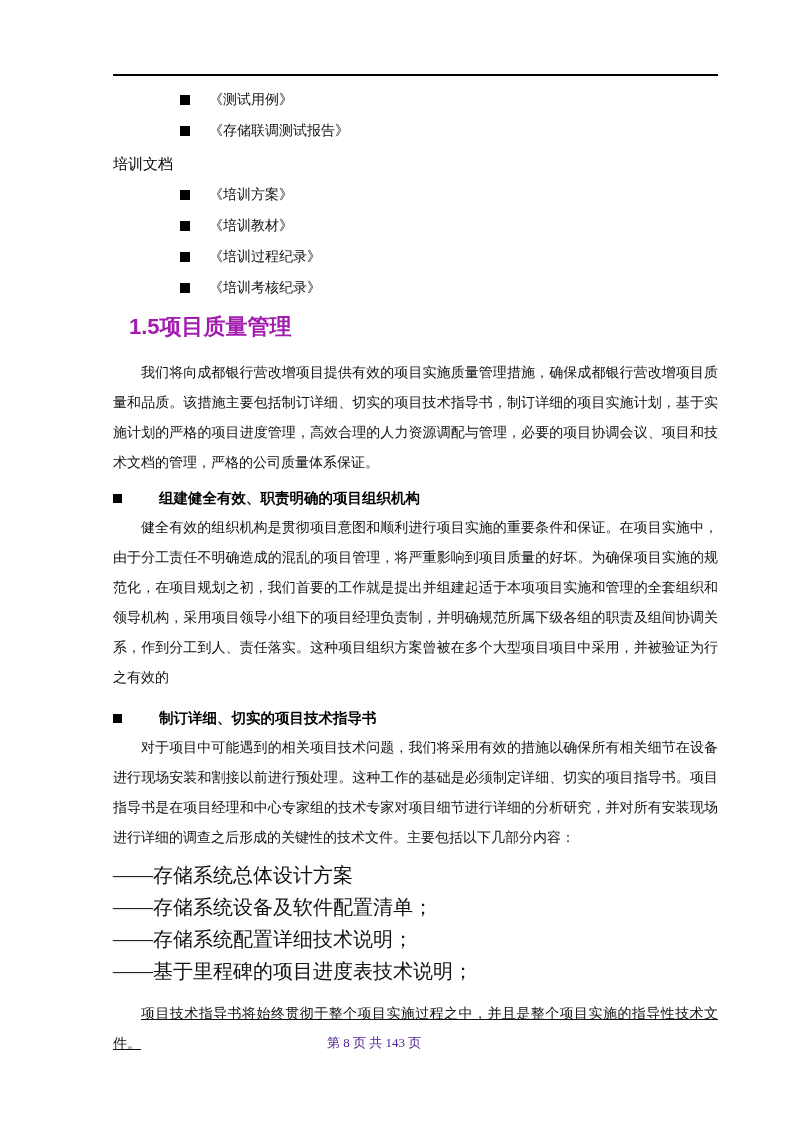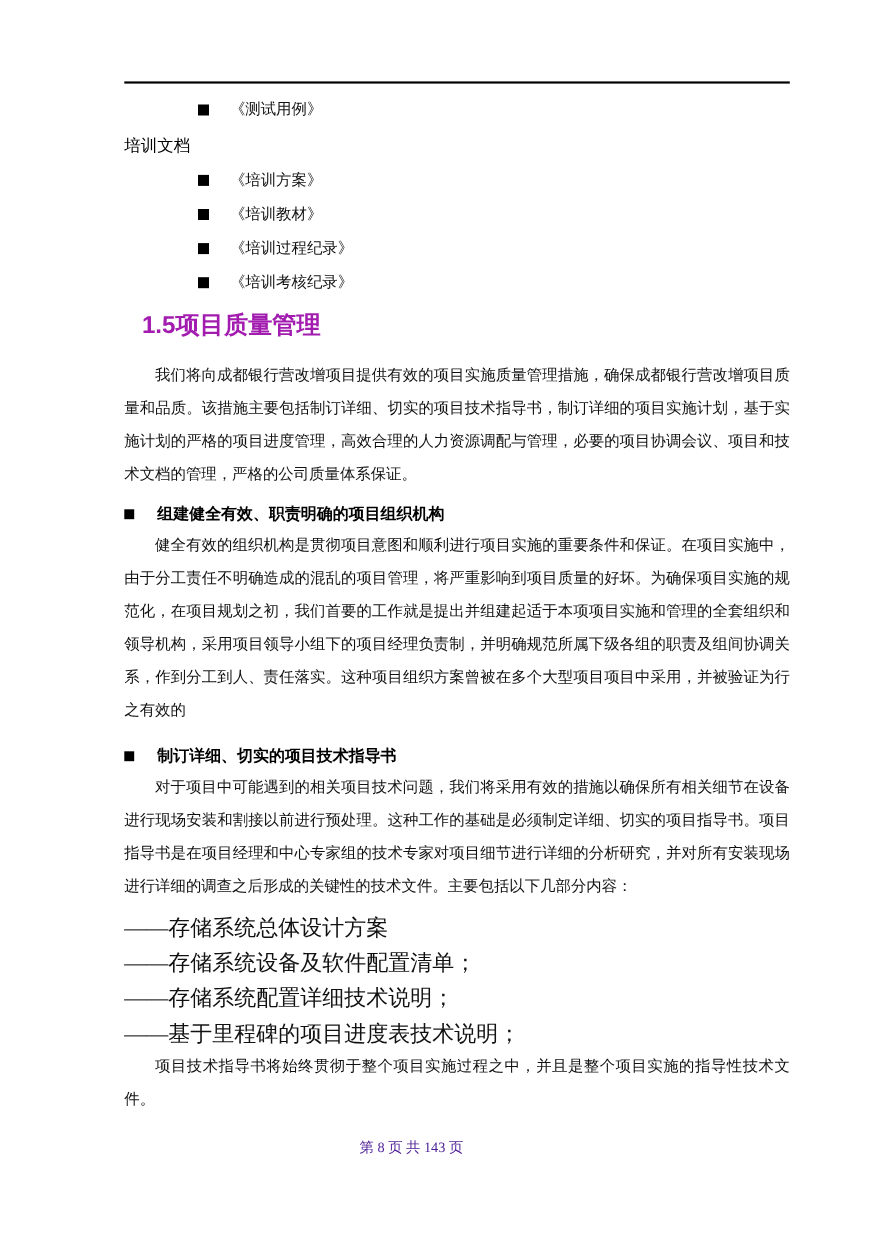--- a/index.html
+++ b/index.html
@@ -78,31 +78,32 @@
   }
   p.intro { margin-top: 17px; }
   .sub-heading {
     display: flex;
     align-items: center;
     height: 30px;
     font-family: "Liberation Sans", sans-serif;
     font-size: 14.5px;
     font-weight: bold;
     color: #000000;
+    gap: 16px;
   }
   .sub-heading.first { margin-top: 5px; }
   .sub-heading.second { margin-top: 10px; }
   .dash-list { margin-top: 6px; }
   .dash-item {
     height: 32px;
     line-height: 32px;
     font-size: 20px;
     color: #111111;
   }
-  p.closing { margin-top: 0; }
+  p.closing { margin-top: 12px; text-decoration: underline; }
   .footer {
     position: absolute;
     top: 1034px;
     left: 0;
     width: 100%;
     text-align: center;
     font-size: 13px;
     color: #4c1d95;
   }
 </style>
@@ -110,20 +111,24 @@
 <body>
 
 <div class="page">
   <div class="header-rule"></div>
 
   <div class="content">
 
     <div class="bullet-row">
       <span class="sq"></span>
       <span>《测试用例》</span>
+    </div>
+    <div class="bullet-row">
+      <span class="sq"></span>
+      <span>《存储联调测试报告》</span>
     </div>
 
     <div class="doc-heading">培训文档</div>
 
     <div class="bullet-row">
       <span class="sq"></span>
       <span>《培训方案》</span>
     </div>
     <div class="bullet-row">
       <span class="sq"></span>

